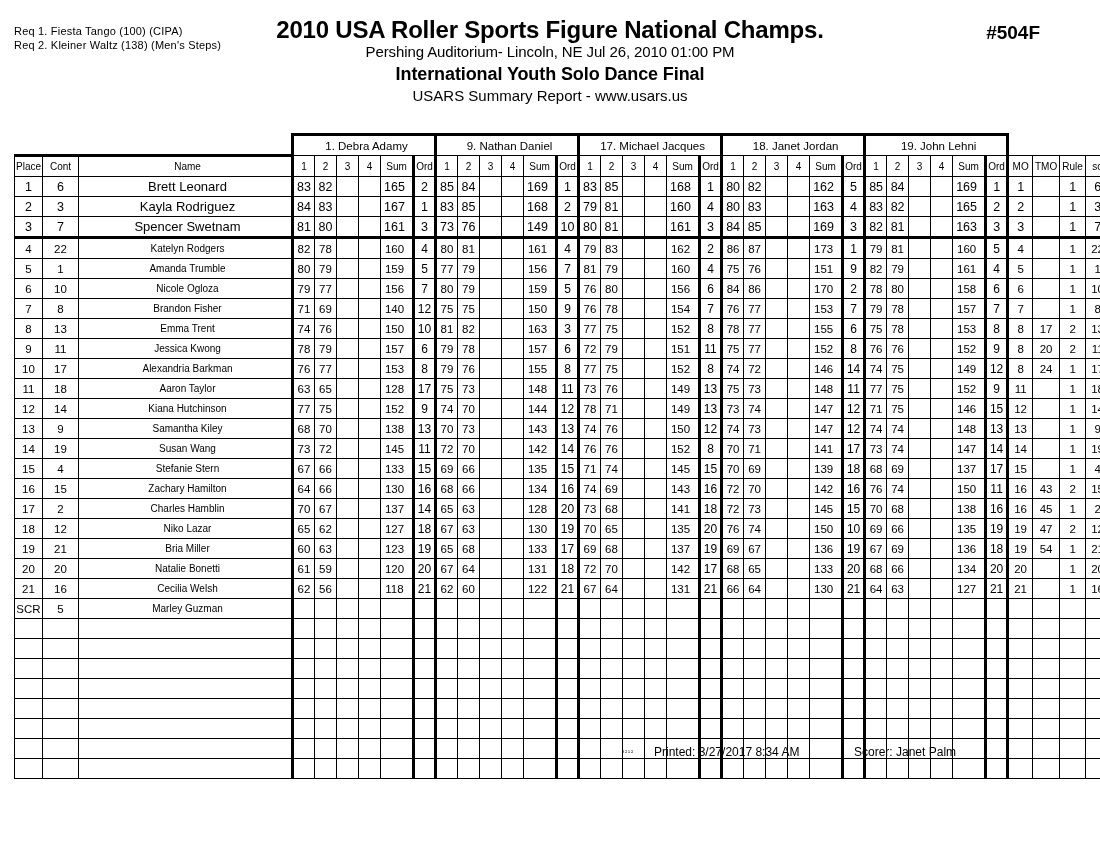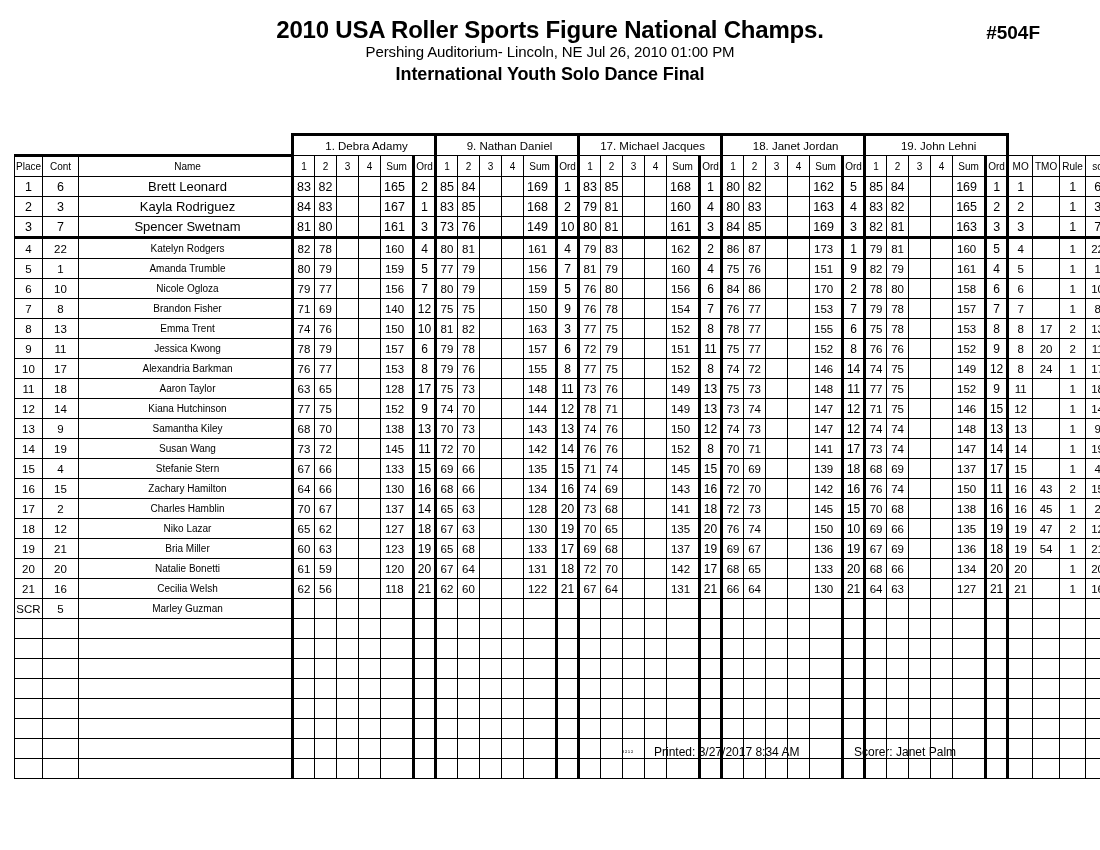--- a/index.html
+++ b/index.html
@@ -134,25 +134,30 @@
     letter-spacing: 1px;
   }
   #footer-printed { position: absolute; left: 640px; top: 0; }
   #footer-scorer { position: absolute; left: 832px; top: 0; margin-left: 8px; }
 </style>
 </head>
 <body>
 
 <div id="header-area">
 
+  <div id="req-block">
+    <div>Req  1.   Fiesta Tango (100) (CIPA)</div>
+    <div>Req  2.  Kleiner Waltz (138) (Men's Steps)</div>
+  </div>
 
   <div id="title-block">
     <div id="title-main">2010 USA Roller Sports Figure National Champs.</div>
     <div id="title-venue">Pershing Auditorium- Lincoln, NE  Jul 26, 2010  01:00 PM</div>
     <div id="title-event">International Youth Solo Dance Final</div>
+    <div id="title-report">USARS Summary Report - www.usars.us</div>
   </div>
 
   <div id="event-code">#504F</div>
 </div>
 
 <div id="sheet">
   <table class="grid">
     <colgroup>
       <col style="width:28px">
         <col style="width:36px">

